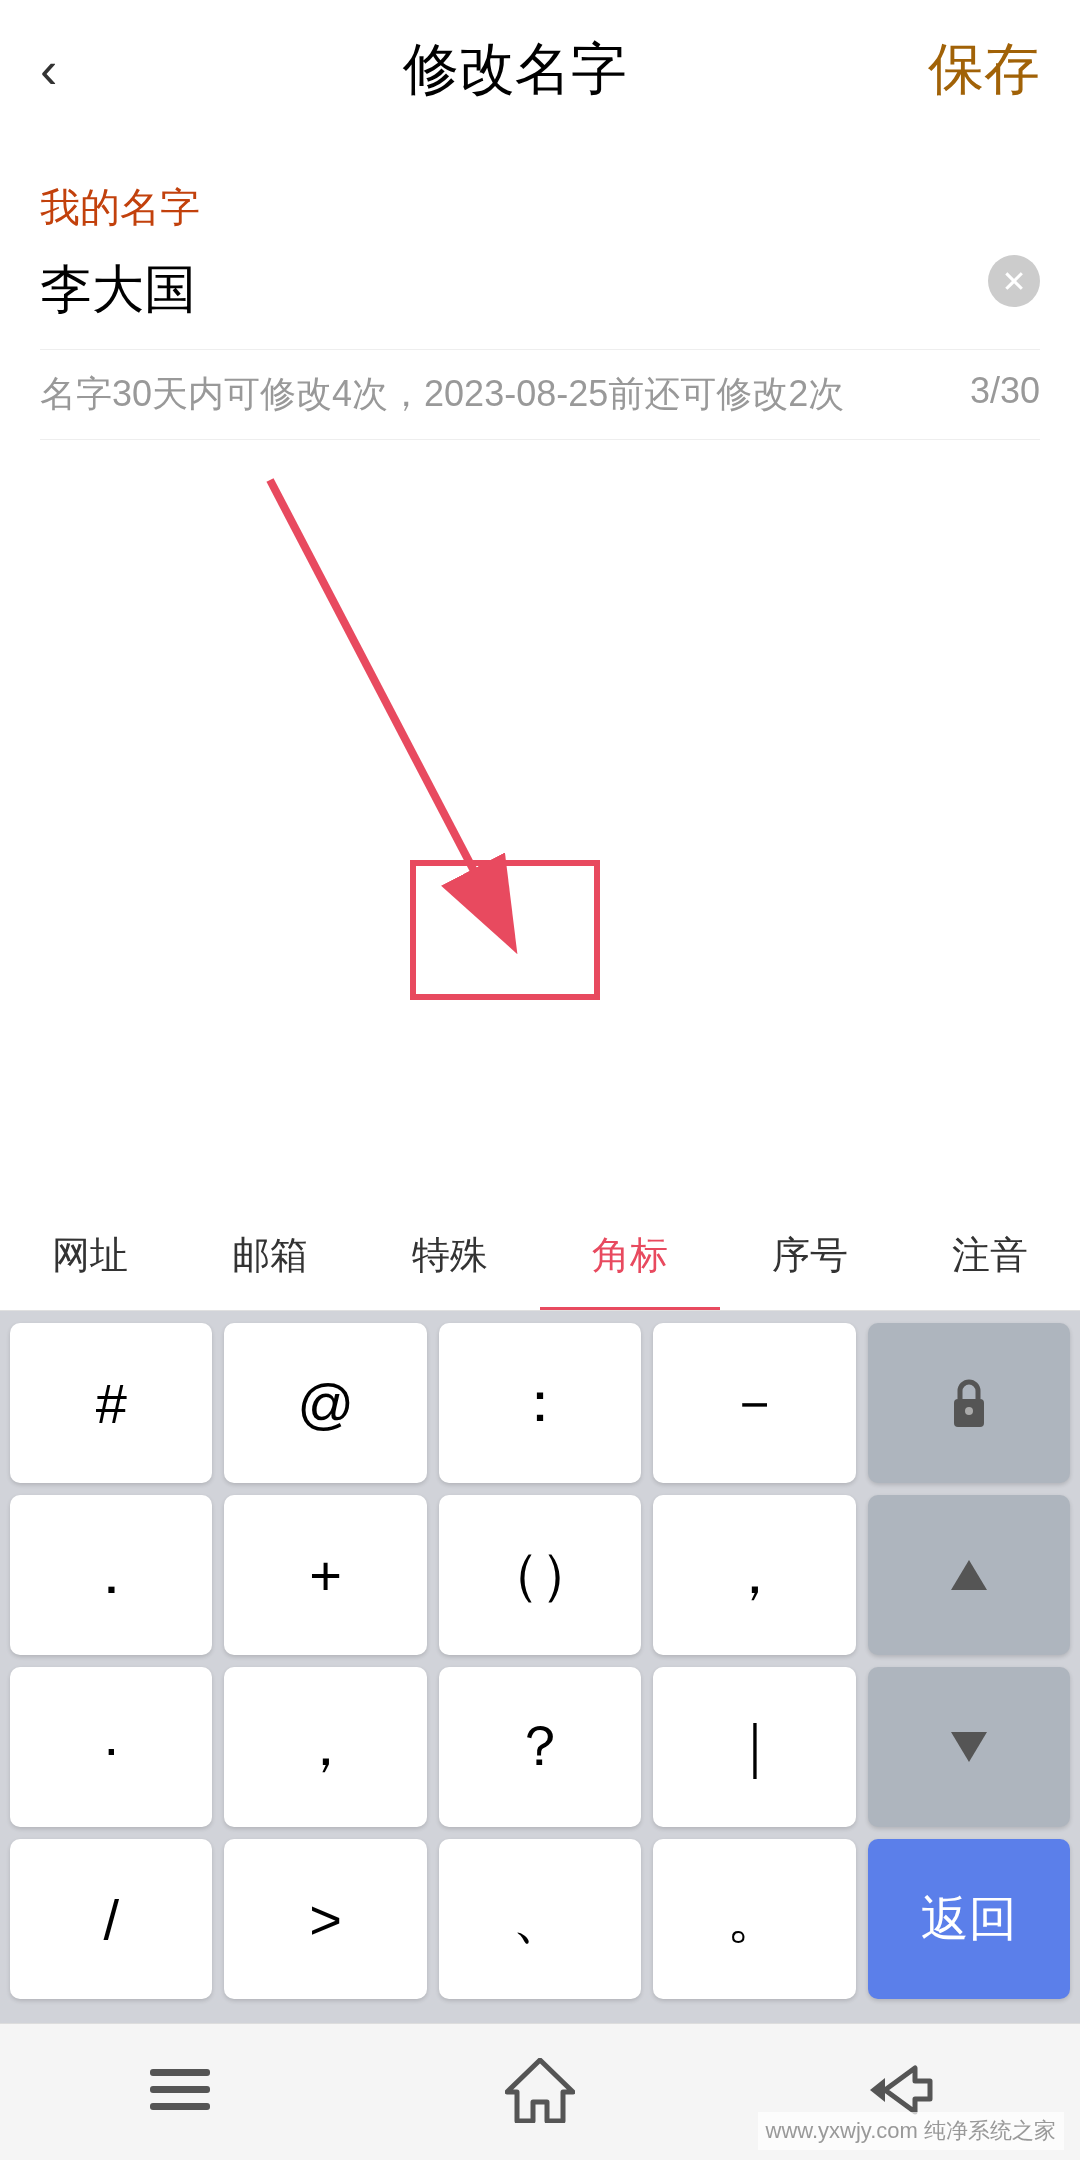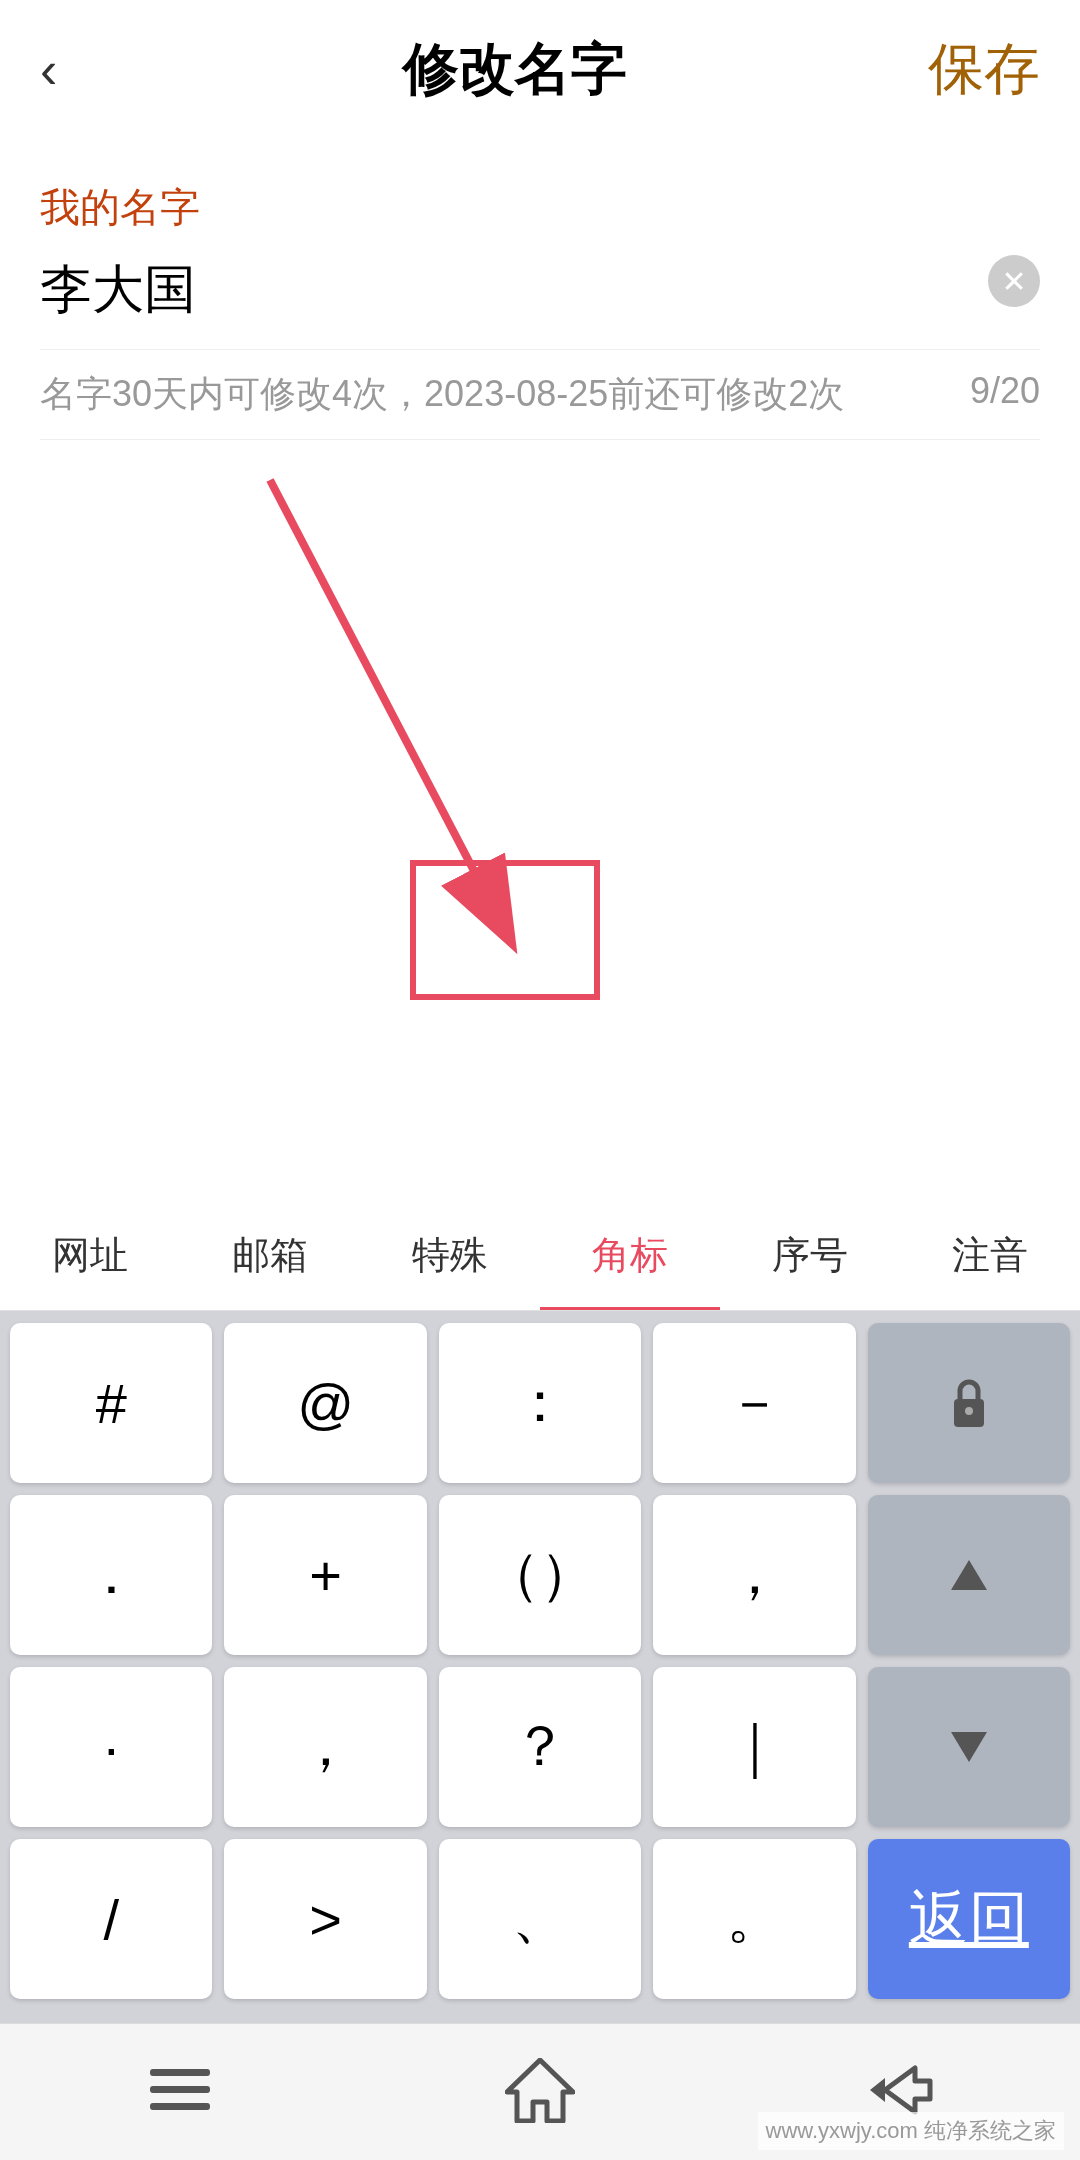--- a/index.html
+++ b/index.html
@@ -21,21 +21,21 @@
       height: 140px;
       background: #fff;
     }
     .header-back {
       font-size: 52px;
       color: #333;
       cursor: pointer;
     }
     .header-title {
       font-size: 56px;
-      font-weight: 700;
+      font-weight: 400;
       color: #000;
       margin-left: 44px;
     }
     .header-save {
       font-size: 56px;
       color: #a16207;
       font-weight: 500;
       cursor: pointer;
     }
 
@@ -169,22 +169,21 @@
       justify-content: center;
       font-size: 56px;
       color: #000;
       cursor: pointer;
       box-shadow: 0 2px 4px rgba(0,0,0,0.15);
       user-select: none;
     }
     .kb-key.action {
       background: #5b7fea;
       color: #fff;
-      font-size: 60px;
-      text-decoration: underline;
+      font-size: 48px;
     }
     .kb-key.nav-key {
       background: #aeb5be;
     }
 
     
     .bottom-nav {
       display: flex;
       justify-content: space-around;
       align-items: center;
@@ -222,21 +221,21 @@
 </div>
 
 <div class="content">
   <div class="field-label">我的名字</div>
   <div class="input-row">
     <div class="input-value">李大国</div>
     <div class="clear-icon"></div>
   </div>
   <div class="hint-row">
     <span class="hint-text">名字30天内可修改4次，2023-08-25前还可修改2次</span>
-    <span class="count-text">9/20</span>
+    <span class="count-text">3/30</span>
   </div>
 </div>
 
 <div class="annotation-area">
   <svg class="arrow-svg" viewBox="0 0 1080 680" preserveAspectRatio="none">
 
     <defs>
       <marker id="arrowhead" markerWidth="12" markerHeight="9" refX="10" refY="4.5" orient="auto">
         <polygon points="0 0, 12 4.5, 0 9" fill="#e84a5f"></polygon>
       </marker>

